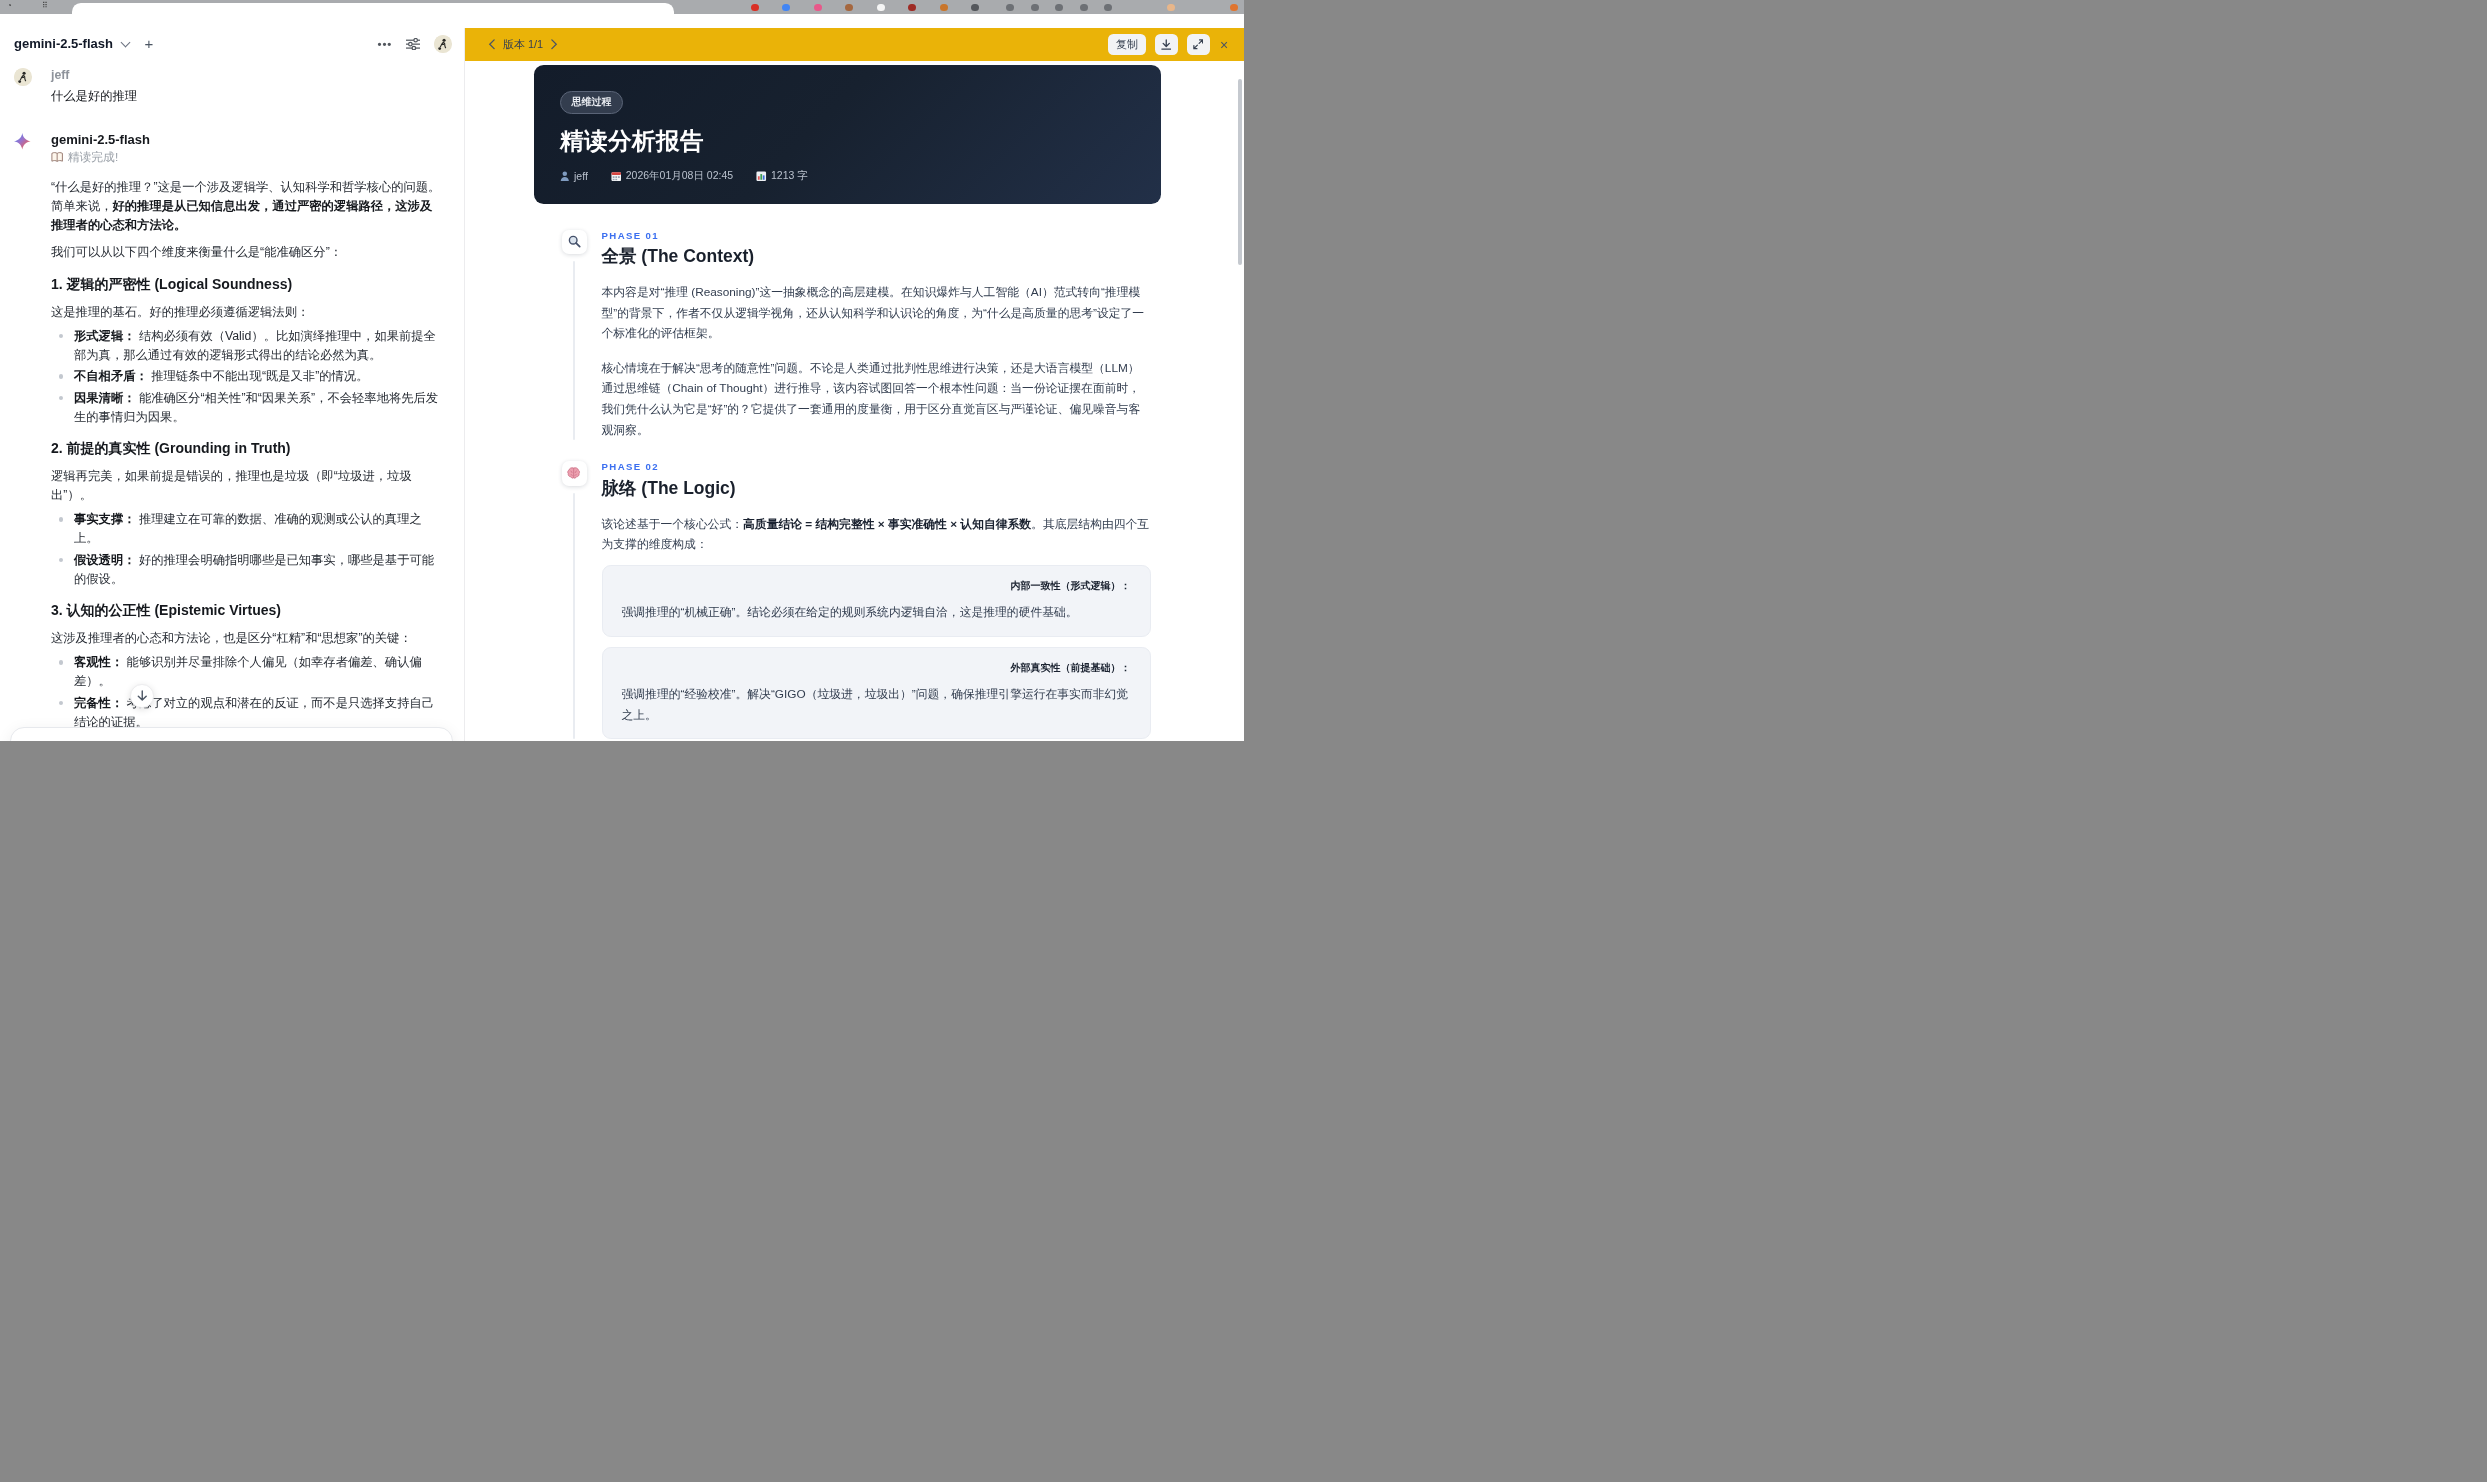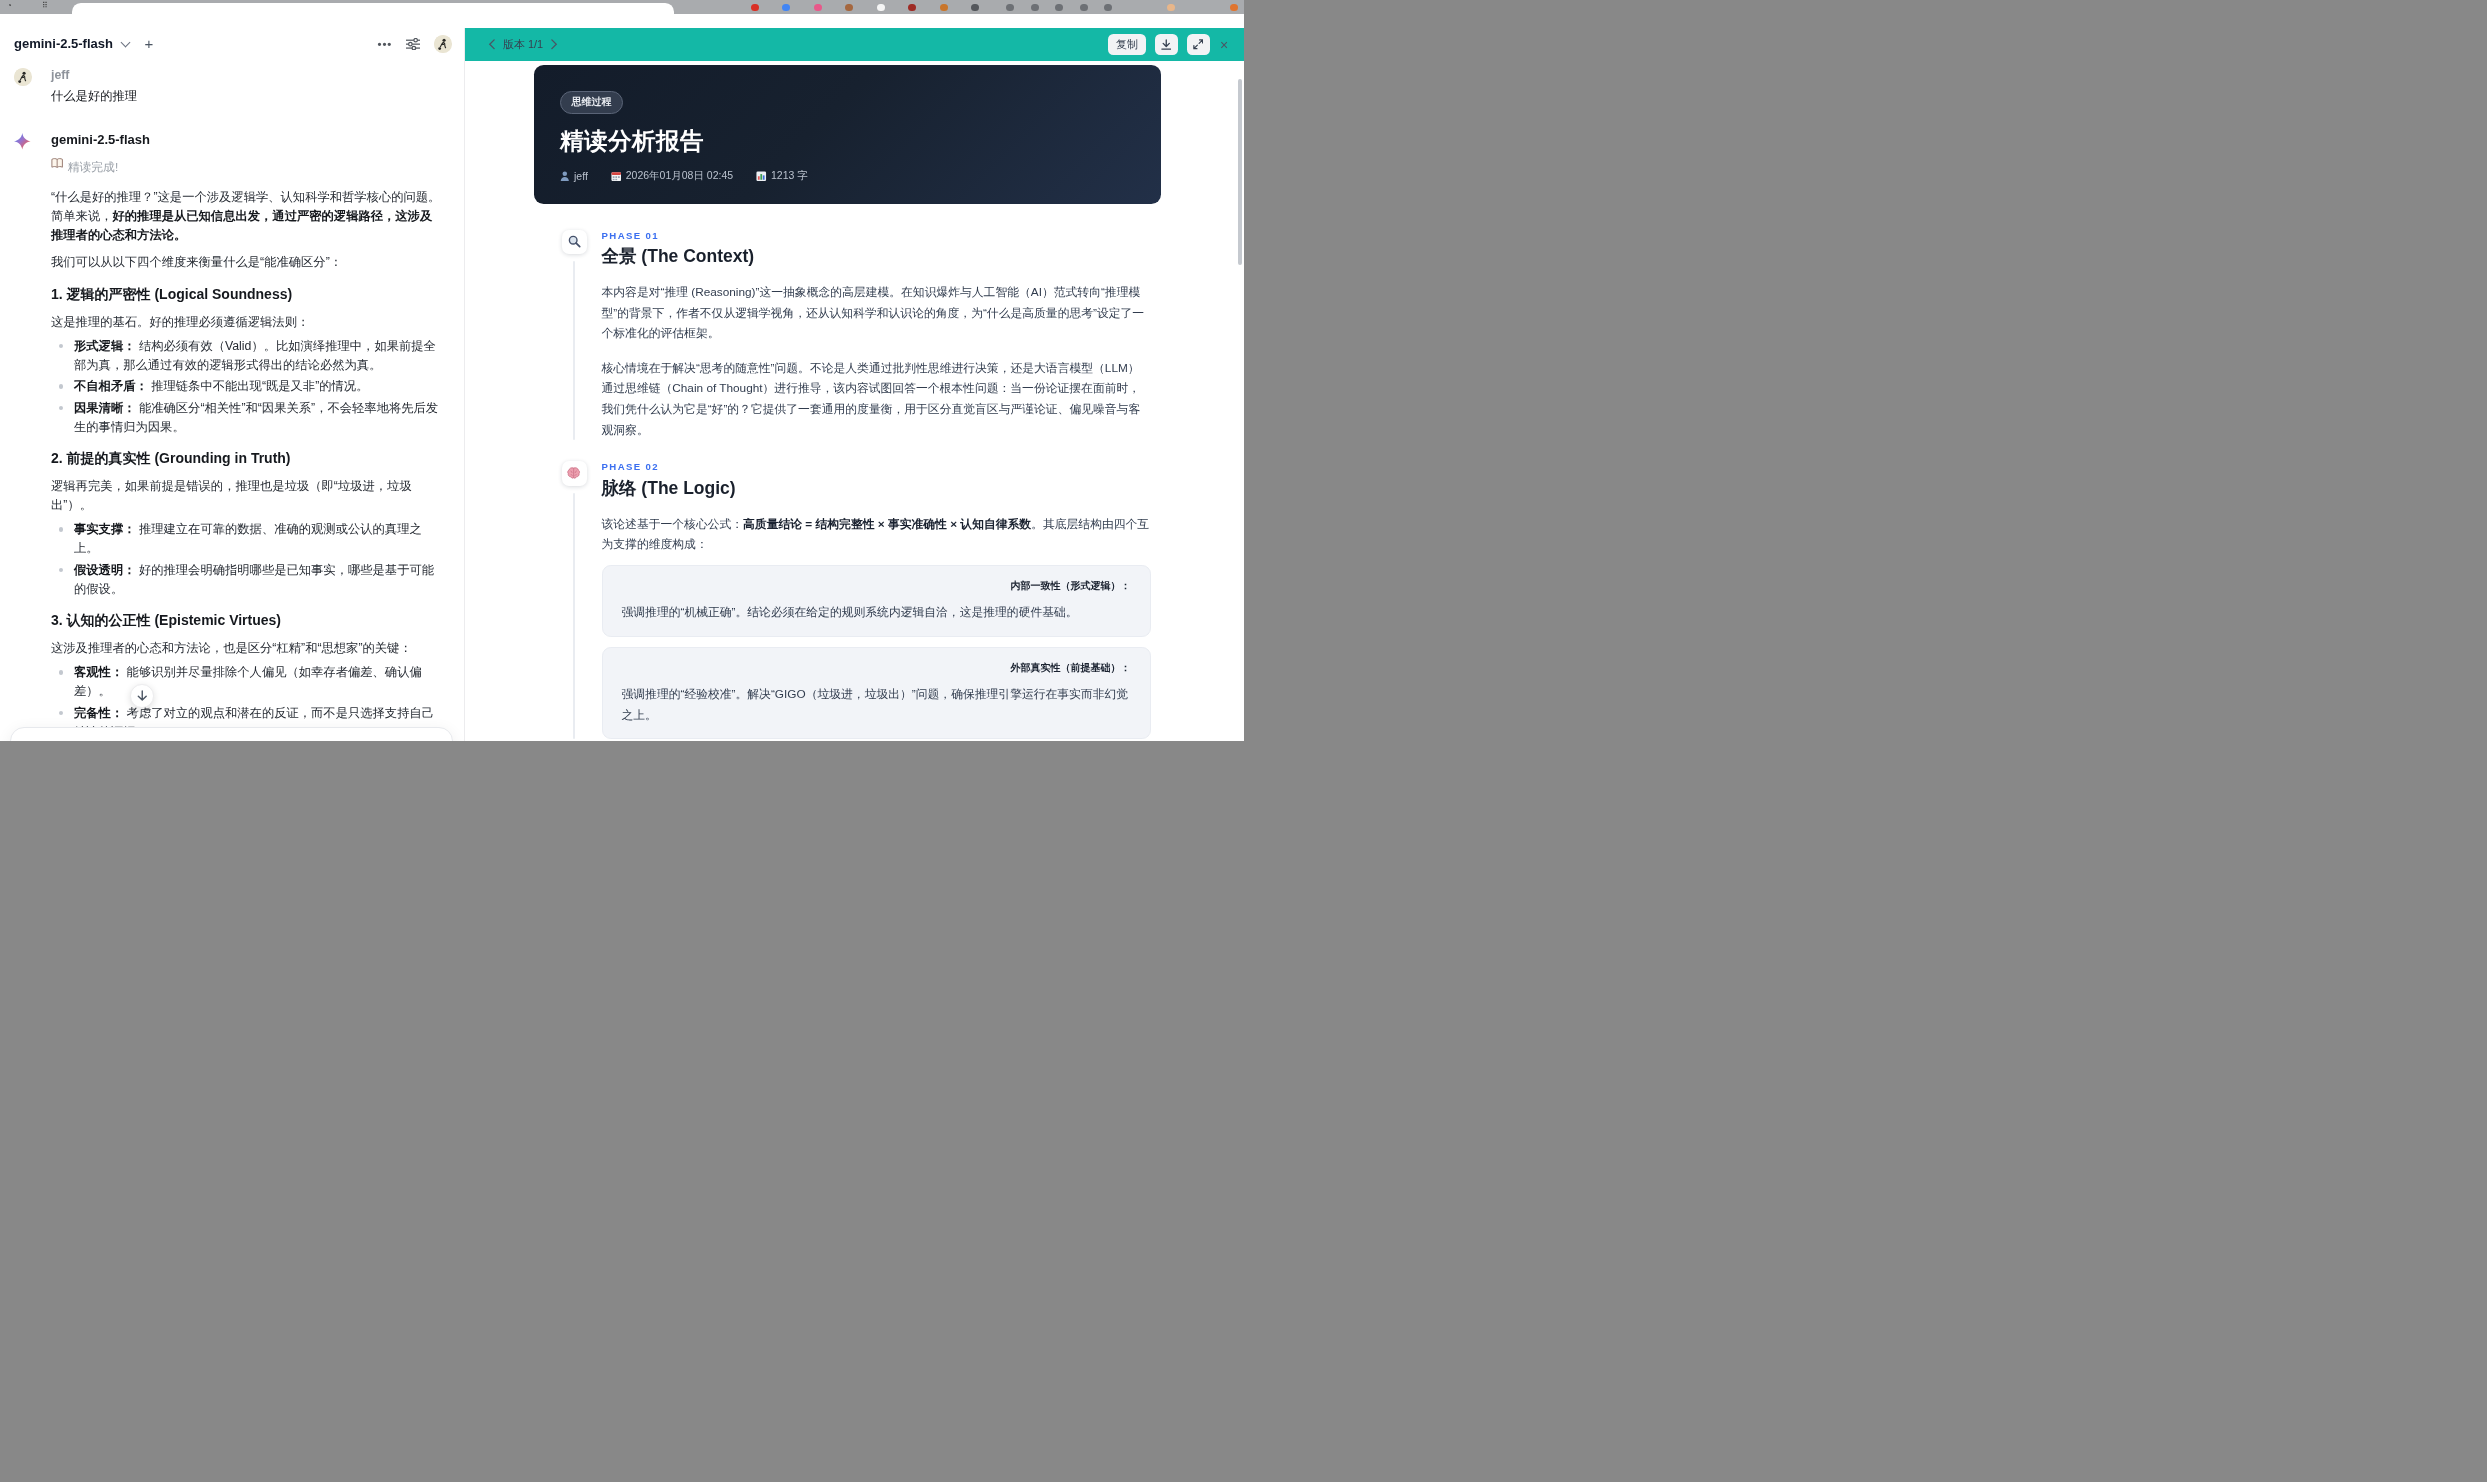--- a/index.html
+++ b/index.html
@@ -28,39 +28,39 @@
   .more-dots { font-size:11.4px; letter-spacing:0.9px; font-weight:700; color:#52575e; }
   .avatar { width:17.5px; height:17.5px; border-radius:50%; background:#eae5d3; overflow:hidden; flex:0 0 auto; }
   .chat-scroll { position:absolute; top:31.5px; left:0; right:0; bottom:0; padding:7px 23px 0 14px; font-size:12.3px; line-height:19px; }
   .msg-row { display:flex; }
   .msg-avatar-col { width:37px; flex:0 0 37px; padding-top:1.8px; }
   .msg-name { font-size:12.3px; font-weight:700; color:#8e939b; line-height:16.6px; }
   .msg-text { margin-top:3.5px; color:#15181d; }
   .gemini-block { margin-top:26px; }
   .gemini-star { width:16.6px; height:16.6px; }
   .model-name { font-size:13px; font-weight:700; color:#15181d; line-height:16.6px; }
-  .status-line { margin-top:10px; display:flex; gap:4.4px; font-size:11.8px; color:#9aa0a8; }
+  .status-line { margin-top:0; display:flex; align-items:center; gap:4.4px; font-size:11.8px; color:#9aa0a8; }
   .chat-body p { margin-top:8.8px; color:#262b33; }
   .chat-body p.first { margin-top:10.5px; }
   .chat-body strong, .bullet strong { font-weight:700; color:#15181d; }
   .chat-body h3 { margin-top:12.3px; margin-bottom:7px; font-size:14px; color:#15181d; }
   .bullets { list-style:none; margin-top:5.3px; }
   .bullet { position:relative; padding-left:23px; margin-bottom:2.6px; color:#262b33; }
   .bullet::before { content:""; position:absolute; left:7.9px; top:7px; width:4.4px; height:4.4px; border-radius:50%; background:#c3c8cf; }
   
   .scroll-down-btn { position:absolute; left:130px; top:656px; width:23.6px; height:23.6px; border-radius:50%;
     background:#fff; border:0.9px solid #ececee; box-shadow:0 1.8px 7px rgba(0,0,0,.12);
     display:flex; align-items:center; justify-content:center; z-index:6; cursor:pointer; }
   
   .composer { position:absolute; left:9.6px; top:699px; width:443px; height:61px; background:#fff;
     border:0.9px solid #e7e9ed; border-radius:14px; box-shadow:0 3.5px 15.8px rgba(0,0,0,.07); z-index:7; padding:12.3px 17.5px; }
   .composer-placeholder { font-size:13px; color:#9aa1ab; }
   
   .artifact-panel { position:absolute; top:14px; left:465px; right:0; bottom:0; overflow:hidden; }
-  .artifact-toolbar { position:absolute; top:0; left:0; right:0; height:33px; display:flex; align-items:center; padding:0 15.8px 0 23px; background:#14b8a6; z-index:5; }
+  .artifact-toolbar { position:absolute; top:0; left:0; right:0; height:33px; display:flex; align-items:center; padding:0 15.8px 0 23px; background:#eab308; z-index:5; }
   .ver-nav { display:flex; align-items:center; gap:7.9px; font-size:11px; color:#374151; }
   .nav-arrow { display:flex; align-items:center; cursor:pointer; color:#4b5563; }
   .artifact-toolbar .spacer { flex:1; }
   .tb-btn { display:flex; align-items:center; justify-content:center; height:21px; min-width:21px; border-radius:5.3px;
     background:#f2f3f5; color:#374151; font-size:11px; padding:0 7.9px; margin-left:8.8px; cursor:pointer; }
   .tb-btn.icon-only { padding:0; width:23px; }
   .tb-close { margin-left:10.5px; font-size:14px; color:#4b5563; cursor:pointer; background:none; }
   .report-scroll { position:absolute; top:33px; left:0; right:0; bottom:0; overflow:hidden; }
   .report-inner { width:627px; margin-left:69px; }
   

